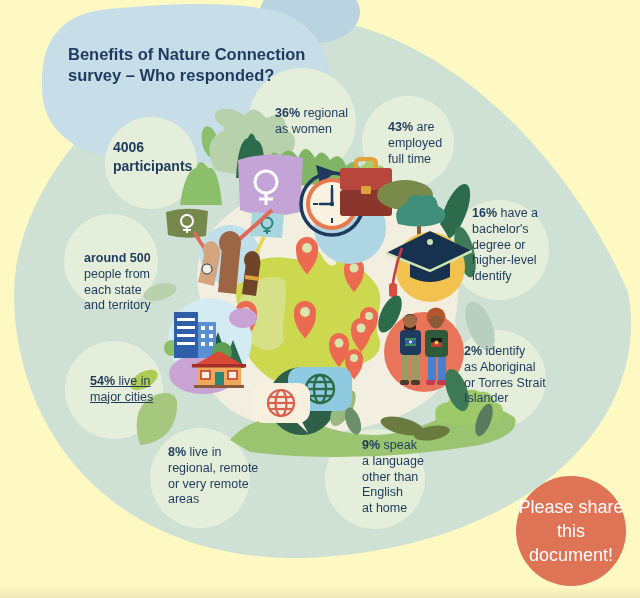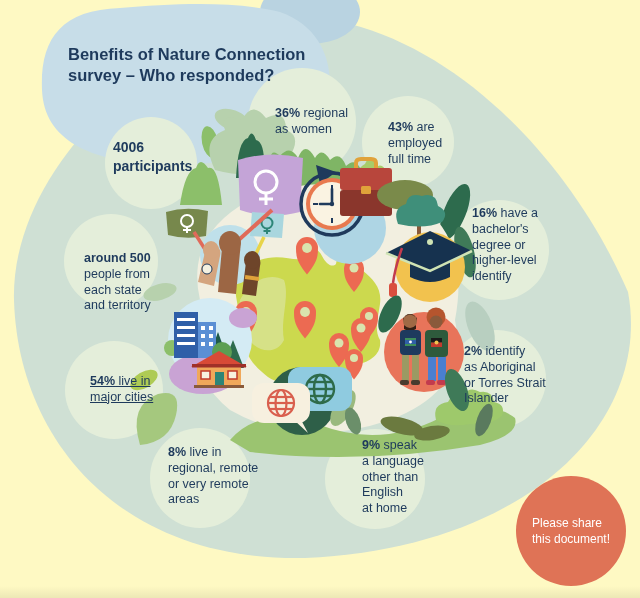--- a/index.html
+++ b/index.html
@@ -12,22 +12,22 @@
   #participants-block{left:113px;top:138px;font-size:14px;font-weight:bold;line-height:1.35;}
   #stat-women{left:275px;top:106px;}
   #stat-employed{left:388px;top:120px;}
   #stat-education{left:472px;top:206px;}
   #stat-indigenous{left:464px;top:344px;}
   #stat-language{left:362px;top:438px;}
   #stat-regional{left:168px;top:445px;}
   #stat-cities{left:90px;top:374px;text-decoration:underline;}
   #stat-states{left:84px;top:231px;margin-top:20px;}
   #share-circle{position:absolute;left:516px;top:476px;width:110px;height:110px;border-radius:50%;
-    background:#df7356;display:flex;align-items:center;justify-content:center;text-align:left;
-    color:#ffffff;font-size:12px;line-height:1.35;white-space:pre-line;z-index:6;}
+    background:#df7356;display:flex;align-items:center;justify-content:center;text-align:center;
+    color:#ffffff;font-size:18px;line-height:1.35;white-space:pre-line;z-index:6;}
   #bottom-strip{position:absolute;left:0;bottom:0;width:640px;height:12px;
     background:linear-gradient(to bottom,rgba(0,0,0,0),rgba(0,0,0,0.07));z-index:7;}
 </style>
 </head>
 <body>
 
 <div id="scene">
 
 <svg id="art" viewBox="0 0 640 598">
 

